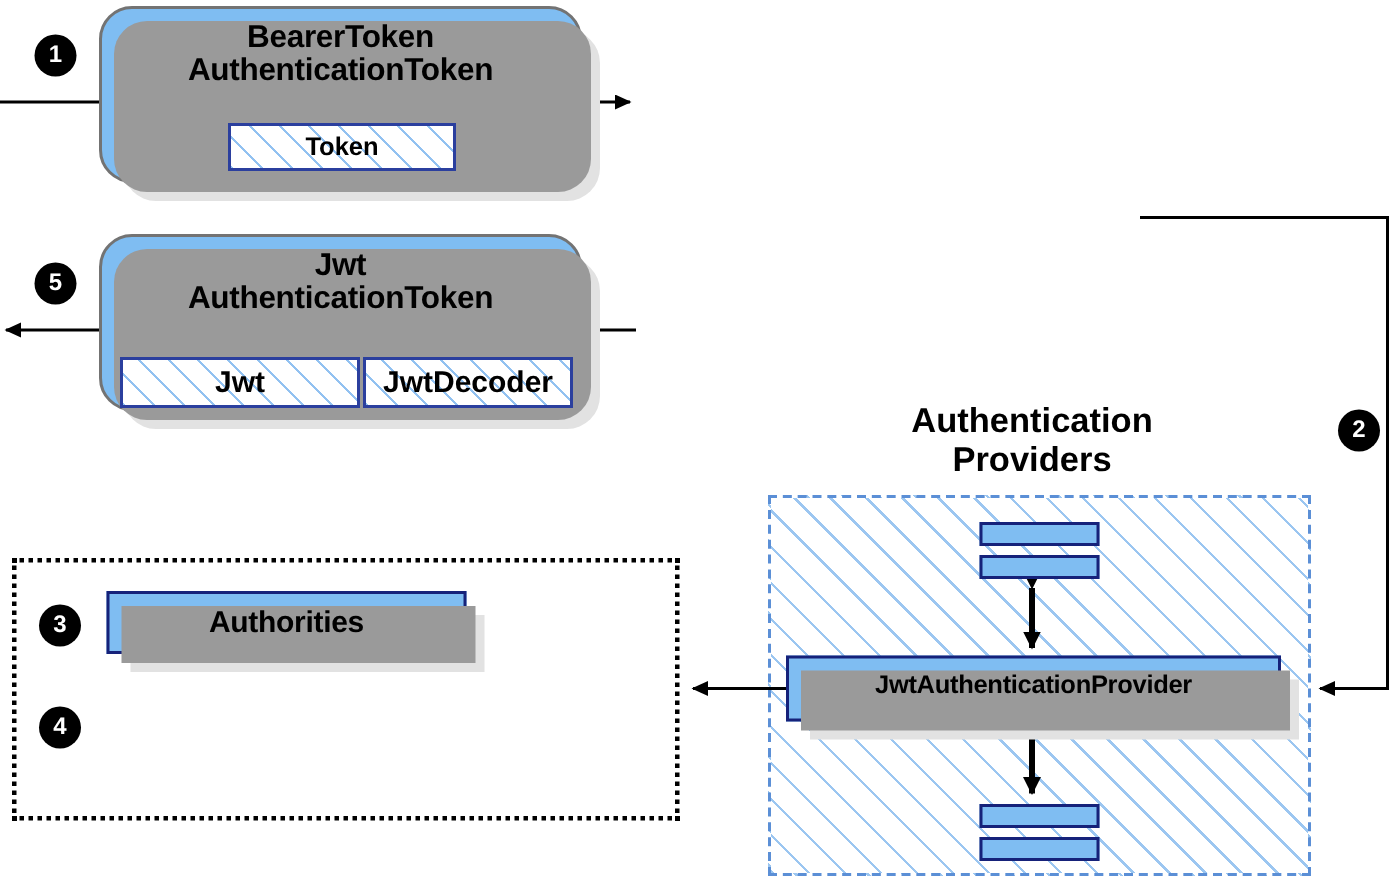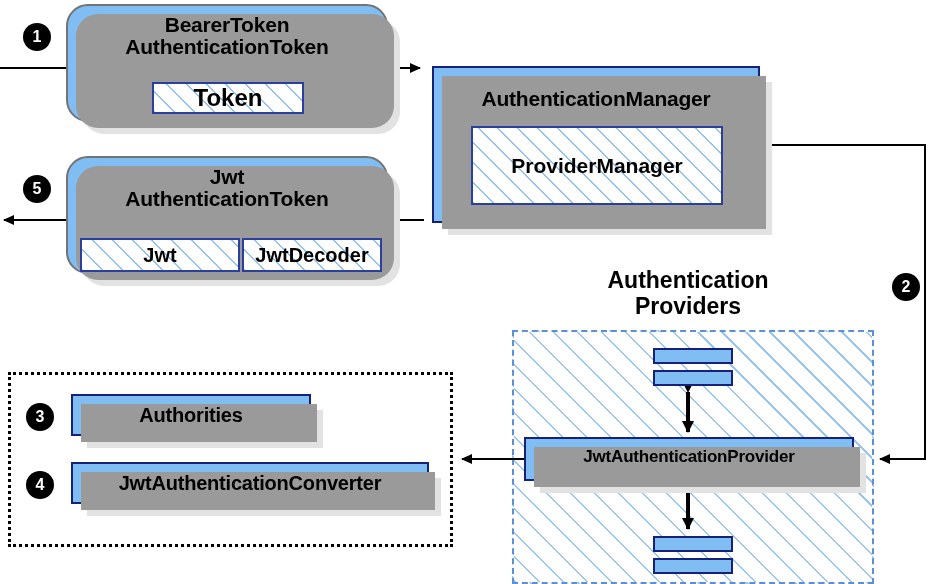--- a/index.html
+++ b/index.html
@@ -166,44 +166,38 @@
   <div class="abs badge" style="left:24px;top:176px;">5</div>
   <div class="abs badge" style="left:893px;top:274px;">2</div>
   <div class="abs badge" style="left:27px;top:404px;">3</div>
   <div class="abs badge" style="left:27px;top:472px;">4</div>
 
   <div class="abs node-round" style="left:66px;top:4px;width:322px;height:118px;">
     <div class="node-title abs" style="left:0;top:8px;width:100%;font-size:21px;">
       <div>BearerToken</div>
       <div>AuthenticationToken</div>
     </div>
-    <div class="abs hatch" style="left:84px;top:76px;width:152px;height:32px;font-size:24px;">
+    <div class="abs hatch" style="left:84px;top:76px;width:152px;height:32px;font-size:17px;">
       <span>Token</span>
     </div>
   </div>
 
   <div class="abs node-round" style="left:66px;top:156px;width:322px;height:118px;">
     <div class="node-title abs" style="left:0;top:8px;width:100%;font-size:21px;">
       <div>Jwt</div>
       <div>AuthenticationToken</div>
     </div>
     <div class="abs hatch" style="left:12px;top:80px;width:160px;height:34px;font-size:20px;">
       <span>Jwt</span>
     </div>
     <div class="abs hatch" style="left:174px;top:80px;width:140px;height:34px;font-size:20px;">
       <span>JwtDecoder</span>
     </div>
   </div>
 
-  <div class="abs node-sq" style="left:432px;top:66px;width:328px;height:157px;">
-    <div class="node-title abs" style="left:0;top:20px;width:100%;font-size:21px;">AuthenticationManager</div>
-    <div class="abs hatch" style="left:37px;top:58px;width:252px;height:79px;font-size:21px;">
-      <span>ProviderManager</span>
-    </div>
-  </div>
 
   <div class="abs section-label" style="left:588px;top:268px;width:200px;">
     <div>Authentication</div>
     <div>Providers</div>
   </div>
 
   <div class="abs dashed-blue" style="left:512px;top:330px;width:362px;height:254px;z-index:2;">
   </div>
 
   <div class="abs bar" style="left:653px;top:348px;width:80px;height:16px;z-index:5;"></div>
@@ -215,17 +209,14 @@
   <div class="abs node-sq" style="left:524px;top:437px;width:330px;height:44px;z-index:7;">
     <div class="node-title abs" style="left:0;top:9px;width:100%;font-size:17px;">JwtAuthenticationProvider</div>
   </div>
 
   <div class="abs dotted-black" style="left:8px;top:372px;width:445px;height:175px;z-index:2;"></div>
 
   <div class="abs node-sq" style="left:71px;top:394px;width:240px;height:42px;">
     <div class="node-title abs" style="left:0;top:9px;width:100%;font-size:20px;">Authorities</div>
   </div>
 
-  <div class="abs node-sq" style="left:71px;top:462px;width:358px;height:42px;">
-    <div class="node-title abs" style="left:0;top:9px;width:100%;font-size:20px;">JwtAuthenticationConverter</div>
-  </div>
 
 </div>
 
 </body></html>

